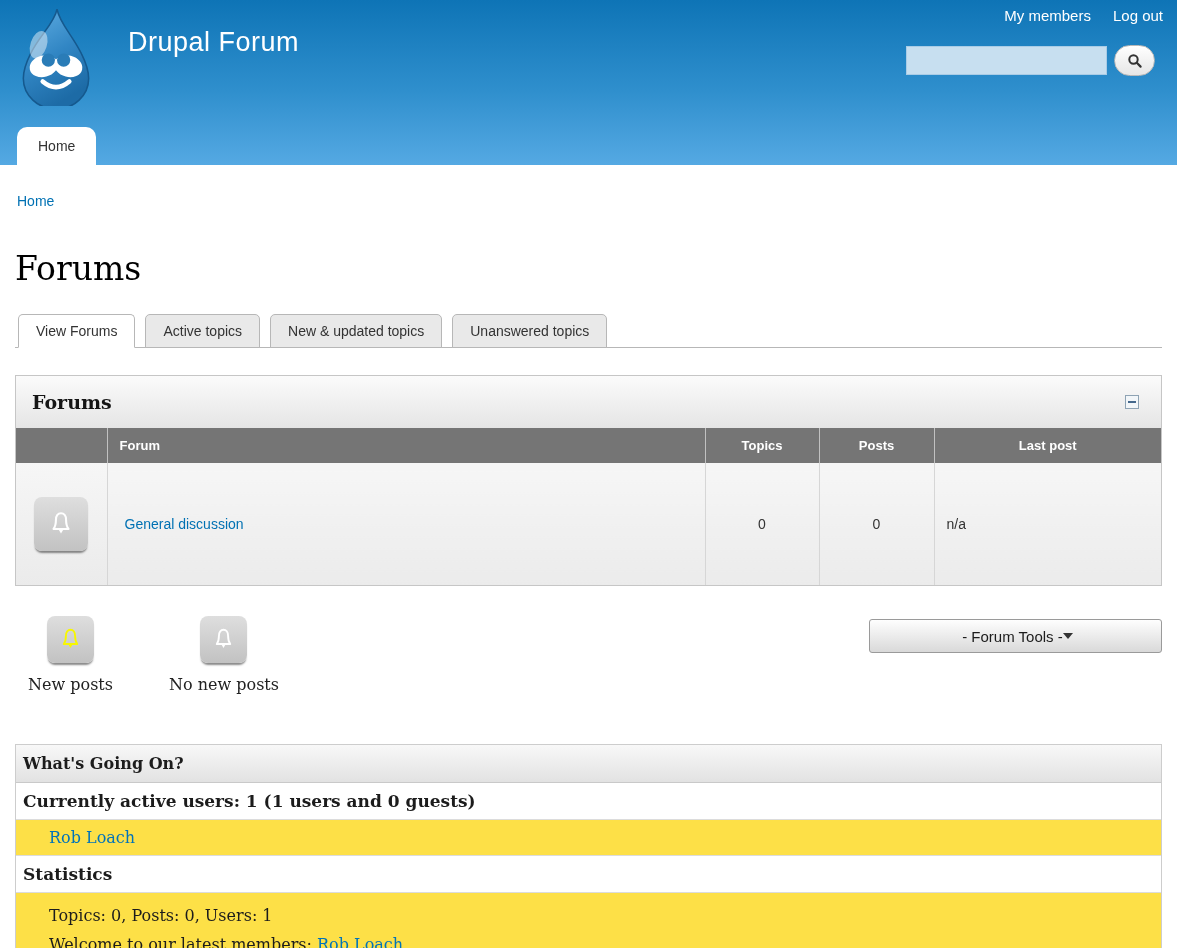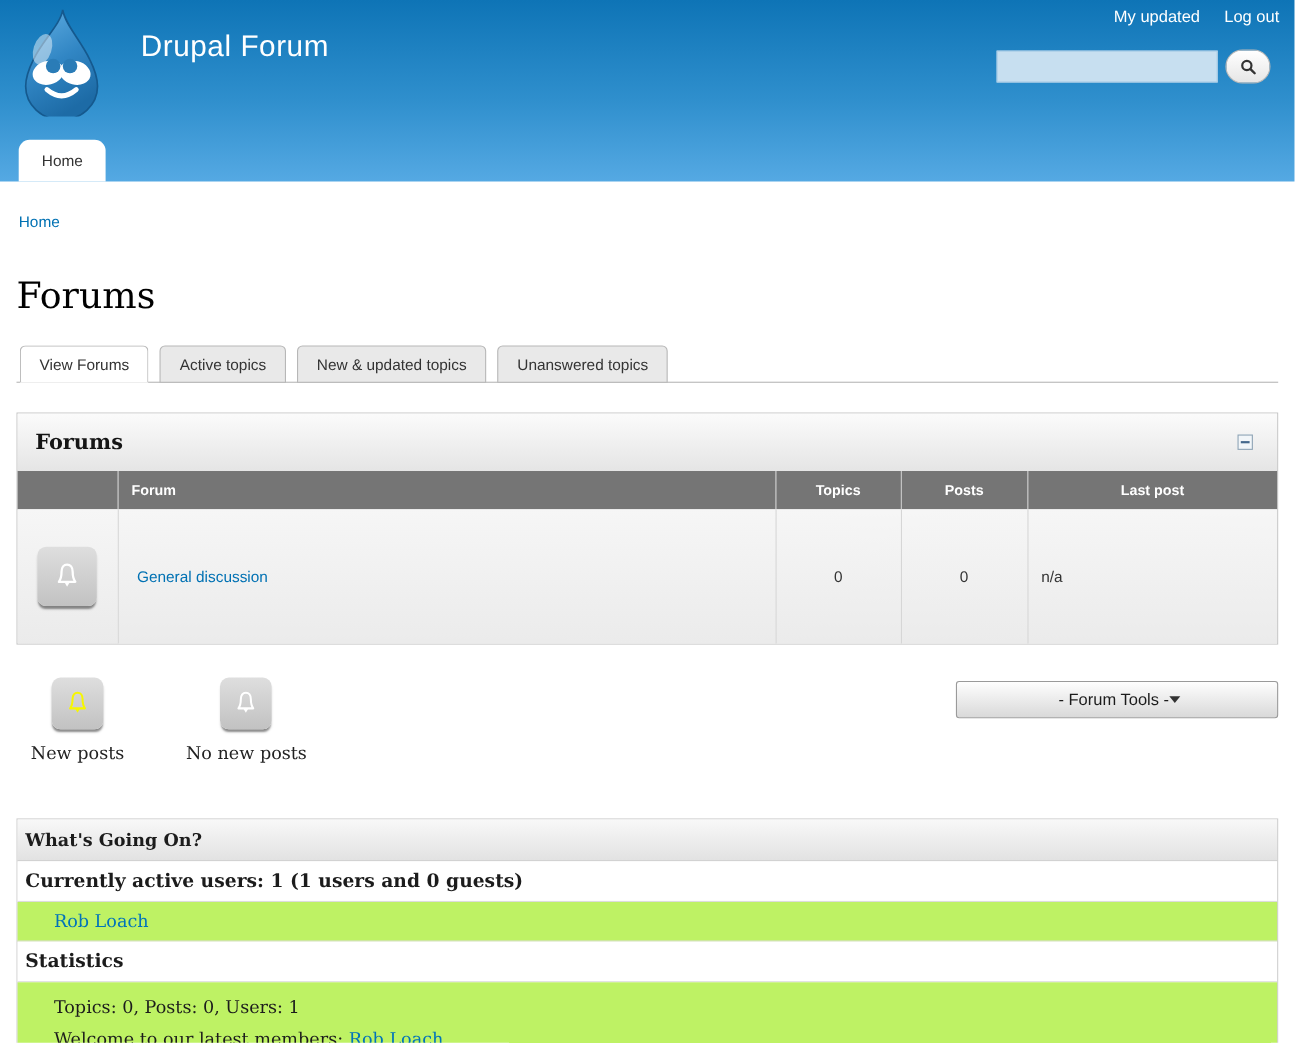--- a/index.html
+++ b/index.html
@@ -144,21 +144,21 @@
     font-family:"DejaVu Serif", serif; color:#1c1c1c;
   }
   .wgo-header {
     background:linear-gradient(#f8f8f8,#e2e2e2);
     border-bottom:1px solid #c9c9c9;
     padding:9px 7px; font-weight:bold; font-size:16px;
   }
   .wgo-row { padding:8px 7px; font-size:17px; border-bottom:1px solid #dcdcdc; background:#fff; }
   .wgo-row:last-child { border-bottom:none; }
   .wgo-row.bold { font-weight:bold; }
-  .wgo-row.shaded { background:#bef264; padding-left:33px; font-size:16px; }
+  .wgo-row.shaded { background:#fde047; padding-left:33px; font-size:16px; }
   .wgo-row.shaded .stat-line { line-height:29px; }
   .wgo-panel a { color:#0073ba; }
 </style>
 </head>
 <body>
 
 <div class="site-header">
   <svg class="logo" viewBox="0 0 90 96">
     <defs>
       <linearGradient id="dropGrad" x1="0" y1="0" x2="0.4" y2="1">
@@ -172,21 +172,21 @@
     <ellipse cx="33" cy="57" rx="14" ry="10.5" fill="#ffffff" transform="rotate(-14 33 57)"></ellipse>
     <ellipse cx="57" cy="57" rx="14" ry="10.5" fill="#ffffff" transform="rotate(14 57 57)"></ellipse>
     <circle cx="37.5" cy="51" r="6.5" fill="#2a7cb7"></circle>
     <circle cx="52.5" cy="51" r="6.5" fill="#2a7cb7"></circle>
     <path d="M32,72 Q45,83 58,72" fill="none" stroke="#ffffff" stroke-width="4.5" stroke-linecap="round"></path>
   </svg>
 
   <div class="site-name">Drupal Forum</div>
 
   <div class="secondary-menu">
-    <a>My updated</a>
+    <a>My members</a>
     <a>Log out</a>
   </div>
 
   <div class="search-area">
     <input class="search-input" type="text" placeholder="" style="">
     <button class="search-button">
       <svg width="16" height="16" viewBox="0 0 16 16">
         <circle cx="6.5" cy="6.5" r="4.2" fill="none" stroke="#333" stroke-width="2"></circle>
         <line x1="9.8" y1="9.8" x2="13.6" y2="13.6" stroke="#333" stroke-width="2.2" stroke-linecap="round"></line>
       </svg>

